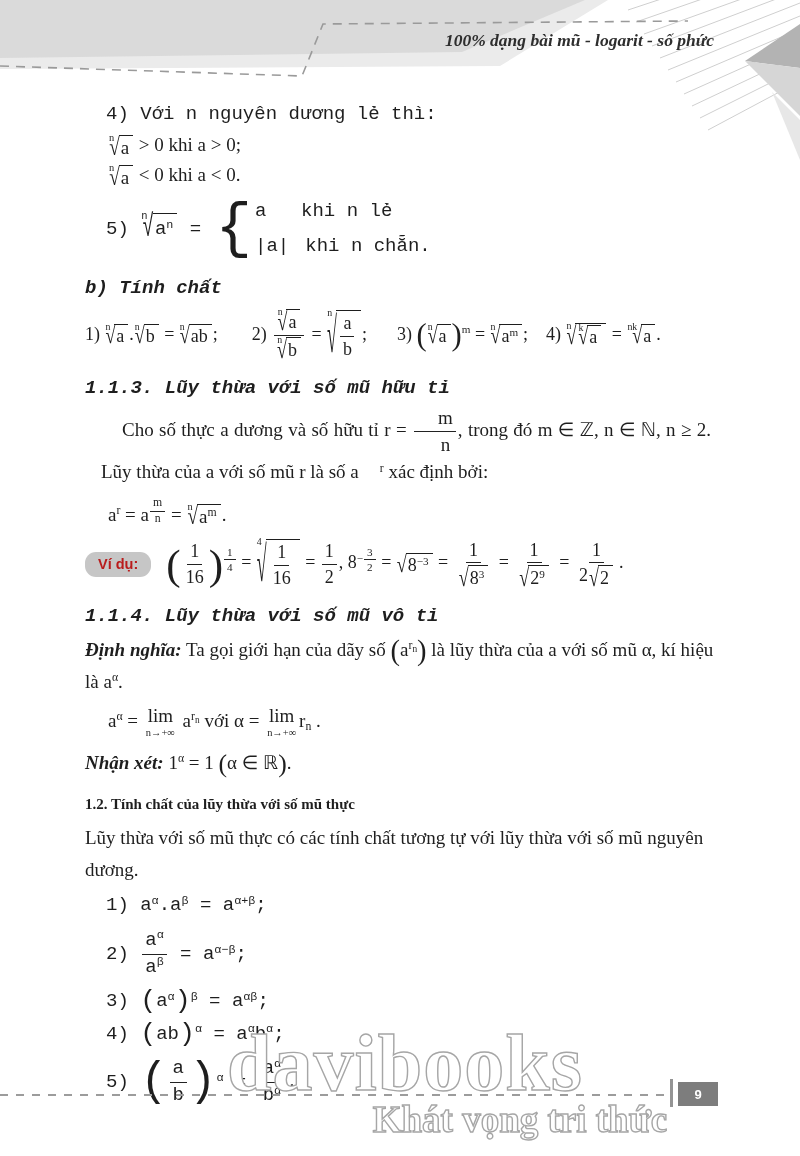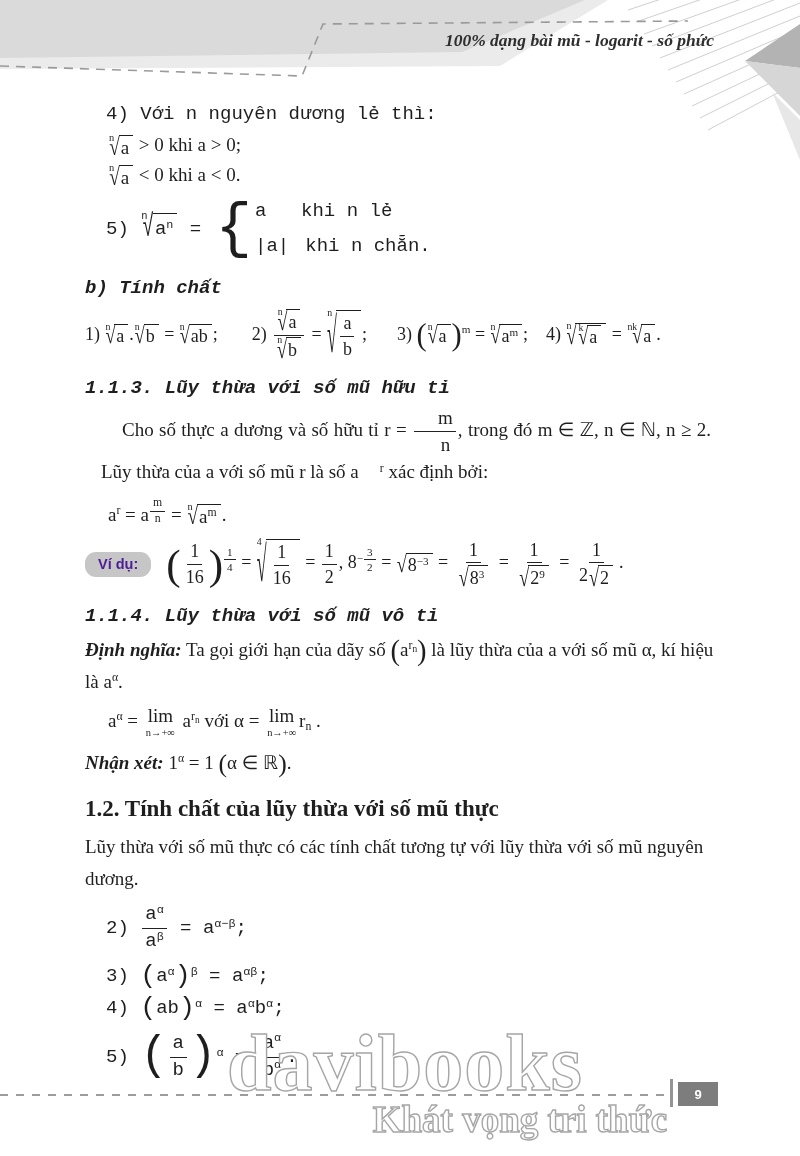--- a/index.html
+++ b/index.html
@@ -8,21 +8,21 @@
   svg{display:block;}
   .deco{position:absolute;top:0;left:0;z-index:0;}
   .hdr-text{position:absolute;top:27px;right:86px;text-align:right;font-style:italic;font-weight:700;
             font-size:17.5px;color:#2e2e2e;line-height:1.55;z-index:1;}
   .doc{position:absolute;left:85px;top:97px;width:642px;font-size:19px;z-index:1;}
   .line{padding-left:21px;margin:3px 0;line-height:1.55;font-family:Liberation Mono, monospace;}
   .indentp{padding-left:0;text-indent:21px;text-align:justify;margin:6px 16px;line-height:1.7;}
   .mathl{padding-left:23px;margin:5px 0;}
   .tall{margin:8px 0;}
   .subhead{font-weight:700;font-style:italic;margin:15px 0 7px;font-family:Liberation Mono, monospace;}
-  .head2{font-weight:700;font-size:23px;margin:17px 0 9px;}
+  .head2{font-weight:700;font-size:15px;margin:17px 0 9px;}
   .props{white-space:nowrap;font-size:18px;margin:10px 0 8px;}
   .example{margin:11px 0;font-size:18px;white-space:nowrap;}
   .para{margin:5px 0;line-height:1.7;}
   .bi{font-weight:700;font-style:italic;}
   .b{font-weight:700;}
   .sp{display:inline-block;}
   .sup{font-size:0.62em;vertical-align:0.55em;line-height:1;display:inline-block;}
   .sub{font-size:0.62em;vertical-align:-0.25em;line-height:1;display:inline-block;}
   .sup .sub{font-size:0.8em;vertical-align:-0.3em;}
   .frac{display:inline-flex;flex-direction:column;align-items:center;vertical-align:middle;
@@ -37,21 +37,21 @@
   .cases{display:inline-flex;align-items:center;vertical-align:middle;margin-left:3px;}
   .cases>.brace{font-size:3.2em;font-weight:400;line-height:0;margin-right:3px;}
   .crows{display:inline-flex;flex-direction:column;gap:6px;text-align:left;}
   .crow{display:flex;gap:16px;align-items:baseline;}
   .crow>.cl{min-width:30px;}
   .lim{display:inline-flex;flex-direction:column;align-items:center;vertical-align:middle;
        margin:0 3px;line-height:1;}
   .lim>.limbot{font-size:0.55em;margin-top:3px;}
   .big{display:inline-block;vertical-align:middle;font-weight:400;line-height:1;}
   .badge{background:#c6c6c6;border-radius:11px;padding:4px 13px 5px;font-family:"Liberation Sans",sans-serif;
-         font-weight:700;font-size:14.5px;color:#4c1d95;white-space:nowrap;display:inline-block;
+         font-weight:700;font-size:14.5px;color:#b91c1c;white-space:nowrap;display:inline-block;
          vertical-align:middle;margin-right:15px;}
   .dash-bottom{position:absolute;top:1094px;left:0;width:668px;height:2px;z-index:1;
          background:repeating-linear-gradient(90deg,#9c9c9c 0 8px,transparent 8px 16px);}
   .wm{position:absolute;color:#ffffff;-webkit-text-stroke:1.4px #a6a6a6;font-weight:700;z-index:2;
       white-space:nowrap;}
   .wm1{top:1018px;left:0;width:810px;text-align:center;font-size:80px;letter-spacing:1px;}
   .wm2{top:1098px;left:120px;width:800px;text-align:center;font-size:37px;}
   .pagebar{position:absolute;left:670px;top:1079px;width:3px;height:28px;background:#949494;z-index:3;}
   .pagebox{position:absolute;left:678px;top:1082px;width:40px;height:24px;background:#7d7d7d;color:#fff;
            font-family:"Liberation Sans",sans-serif;font-size:13px;font-weight:700;display:flex;
@@ -230,20 +230,21 @@
     <div class="mathl tall">a<span class="sup">α</span> = <span class="lim">
         <span class="limtop">lim</span>
         <span class="limbot">n→+∞</span>
       </span> a<span class="sup">r<span class="sub">n</span></span>  với  α = <span class="lim">
         <span class="limtop">lim</span>
         <span class="limbot">n→+∞</span>
       </span>r<span class="sub">n</span> .</div>
     <div class="para"><span class="bi">Nhận xét:</span> 1<span class="sup">α</span> = 1 <span class="big" style="font-size: 1.35em;">(</span>α ∈ ℝ<span class="big" style="font-size: 1.35em;">)</span>.</div>
     <div class="head2"><span class="b">1.2. Tính chất của lũy thừa với số mũ thực</span></div>
     <div class="para">Lũy thừa với số mũ thực có các tính chất tương tự với lũy thừa với số mũ nguyên dương.</div>
+    <div class="line">1)  a<span class="sup">α</span>.a<span class="sup">β</span> = a<span class="sup">α+β</span>;</div>
     <div class="line tall">2)  <span class="frac">
         <span class="num">a<span class="sup">α</span></span>
         <span class="den">a<span class="sup">β</span></span>
       </span> = a<span class="sup">α−β</span>;</div>
     <div class="line">3)  <span class="big" style="font-size: 1.4em;">(</span>a<span class="sup">α</span><span class="big" style="font-size: 1.4em;">)</span><span class="sup">β</span> = a<span class="sup">αβ</span>;</div>
     <div class="line">4)  <span class="big" style="font-size: 1.4em;">(</span>ab<span class="big" style="font-size: 1.4em;">)</span><span class="sup">α</span> = a<span class="sup">α</span>b<span class="sup">α</span>;</div>
     <div class="line tall">5)  <span class="big" style="font-size: 2.4em;">(</span><span class="frac">
         <span class="num">a</span>
         <span class="den">b</span>
       </span><span class="big" style="font-size: 2.4em;">)</span><span class="sup">α</span> = <span class="frac">

